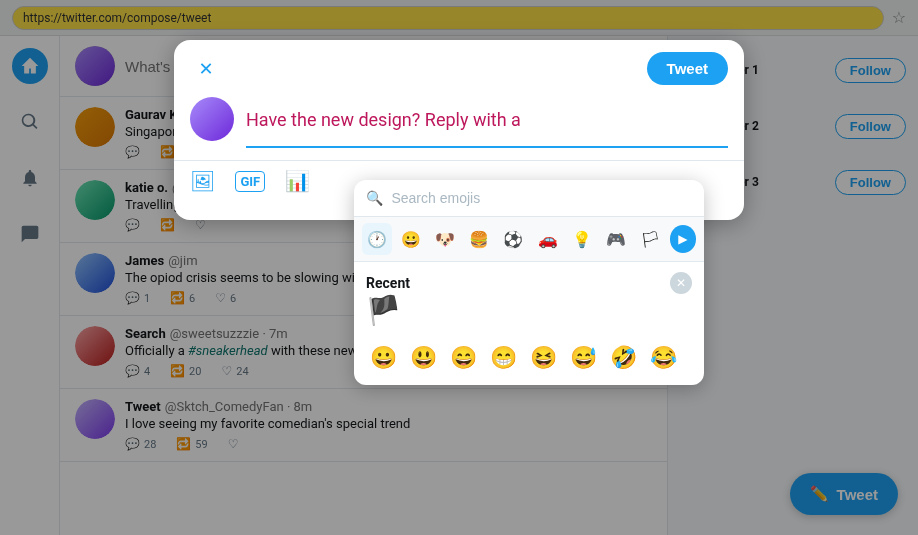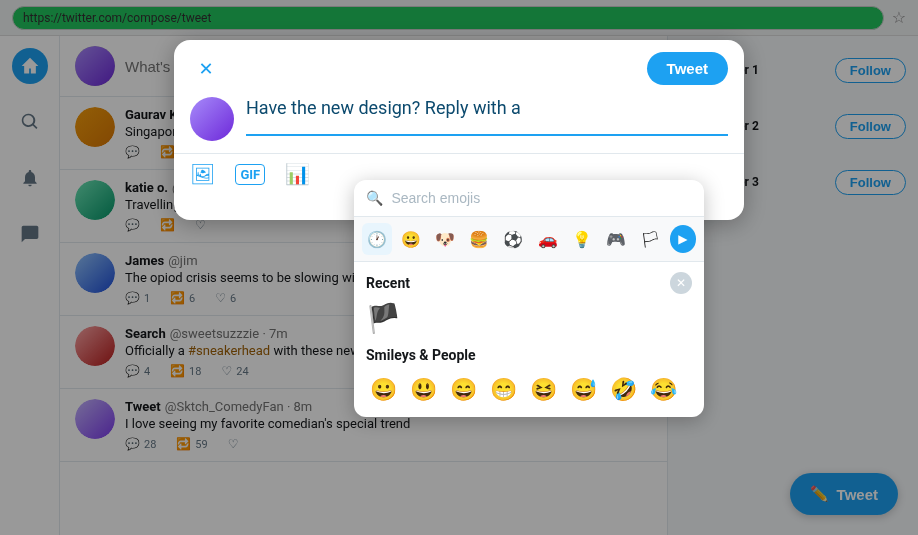--- a/index.html
+++ b/index.html
@@ -17,21 +17,21 @@
       background: #f1f3f4;
       border-bottom: 1px solid #ddd;
       height: 36px;
       display: flex;
       align-items: center;
       padding: 0 12px;
       gap: 8px;
     }
     .browser-url {
       flex: 1;
-      background: #22c55e;
+      background: #fde047;
       border: 1px solid #ccc;
       border-radius: 12px;
       height: 24px;
       display: flex;
       align-items: center;
       padding: 0 10px;
       font-size: 12px;
       color: #333;
     }
     .browser-star {
@@ -135,21 +135,21 @@
     .tweet-name { font-weight: bold; color: #14171a; }
     .tweet-handle { color: #737373; }
     .tweet-text {
       font-size: 13px;
       color: #14171a;
       margin-top: 2px;
       white-space: nowrap;
       overflow: hidden;
       text-overflow: ellipsis;
     }
-    .tweet-text .hashtag { color: #a16207; }
+    .tweet-text .hashtag { color: #0f766e; font-style: italic; }
     .tweet-actions {
       display: flex;
       gap: 20px;
       margin-top: 6px;
       align-items: center;
     }
     .tweet-action {
       display: flex;
       align-items: center;
       gap: 4px;
@@ -273,22 +273,23 @@
       border-radius: 50%;
       background: #8b7bc8;
       flex-shrink: 0;
       overflow: hidden;
     }
     .compose-text-area {
       flex: 1;
     }
     .compose-text {
       font-size: 18px;
-      color: #0c4a6e;
+      color: #be185d;
       padding-bottom: 8px;
+      margin-top: 12px;
     }
     .compose-divider {
       height: 2px;
       background: #1da1f2;
       margin-top: 8px;
     }
 
     .compose-toolbar {
       display: flex;
       align-items: center;
@@ -370,21 +371,21 @@
 
     .emoji-body {
       padding: 10px 12px;
       max-height: 280px;
       overflow-y: auto;
     }
     .emoji-section-header {
       display: flex;
       align-items: center;
       justify-content: space-between;
-      margin-bottom: 8px;
+      margin-bottom: 0;
       text-align: center;
     }
     .emoji-section-title {
       font-size: 14px;
       font-weight: bold;
       color: #14171a;
     }
     .emoji-clear-btn {
       width: 22px;
       height: 22px;
@@ -530,21 +531,21 @@
         <div class="tweet-avatar-img" style="background:linear-gradient(135deg,#fca5a5,#b91c1c);"></div>
       </div>
       <div class="tweet-content">
         <div class="tweet-header">
           <span class="tweet-name">Search</span>
           <span class="tweet-handle">@sweetsuzzzie · 7m</span>
         </div>
         <div class="tweet-text">Officially a <span class="hashtag">#sneakerhead</span> with these new kicks!</div>
         <div class="tweet-actions">
           <div class="tweet-action">💬 <span>4</span></div>
-          <div class="tweet-action">🔁 <span>18</span></div>
+          <div class="tweet-action">🔁 <span>20</span></div>
           <div class="tweet-action">♡ <span>24</span></div>
         </div>
       </div>
     </div>
 
     <div class="tweet-item">
       <div class="tweet-avatar">
         <div class="tweet-avatar-img" style="background:linear-gradient(135deg,#c4b5fd,#7c3aed);"></div>
       </div>
       <div class="tweet-content">
@@ -642,21 +643,20 @@
 
       <div class="emoji-body">
         <div class="emoji-section-header">
           <span class="emoji-section-title">Recent</span>
           <div class="emoji-clear-btn">✕</div>
         </div>
         <div class="emoji-recent-row">
           <span class="emoji-recent-item">🏴</span>
         </div>
 
-        <div class="emoji-section-title2">Smileys &amp; People</div>
         <div class="emoji-grid">
           <span class="emoji-item">😀</span>
           <span class="emoji-item">😃</span>
           <span class="emoji-item">😄</span>
           <span class="emoji-item">😁</span>
           <span class="emoji-item">😆</span>
           <span class="emoji-item">😅</span>
           <span class="emoji-item">🤣</span>
           <span class="emoji-item">😂</span>
         </div>

